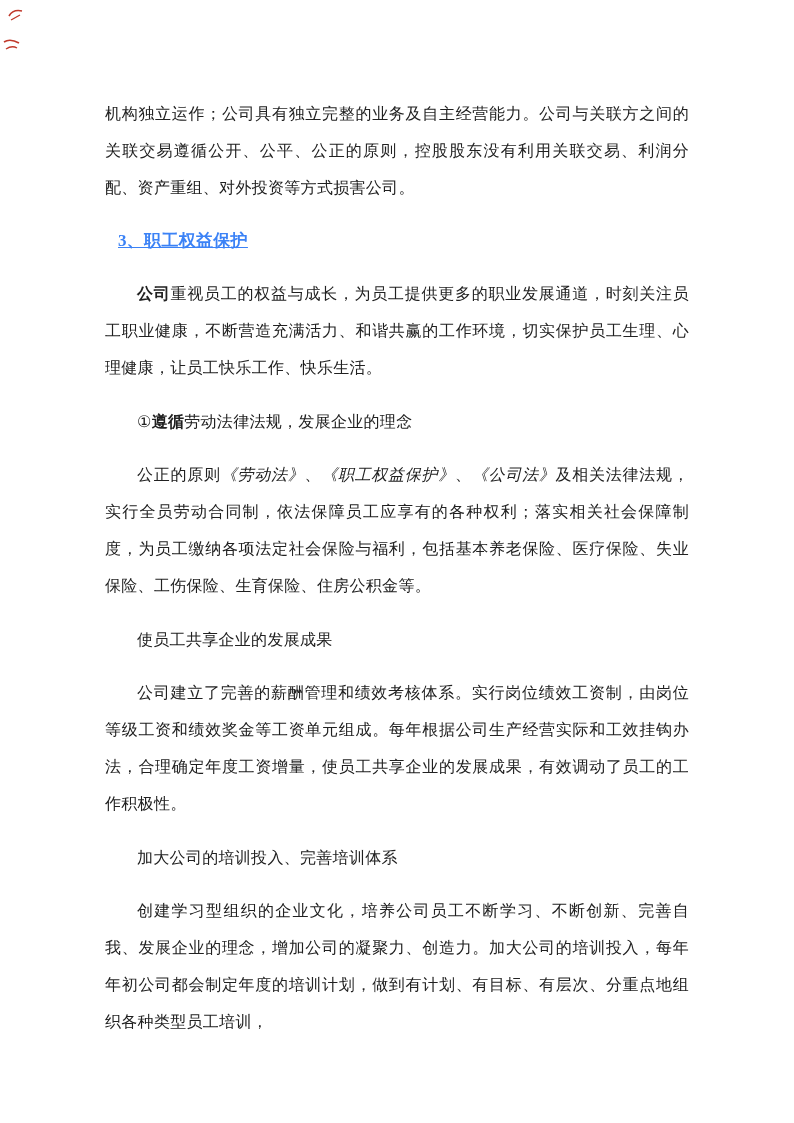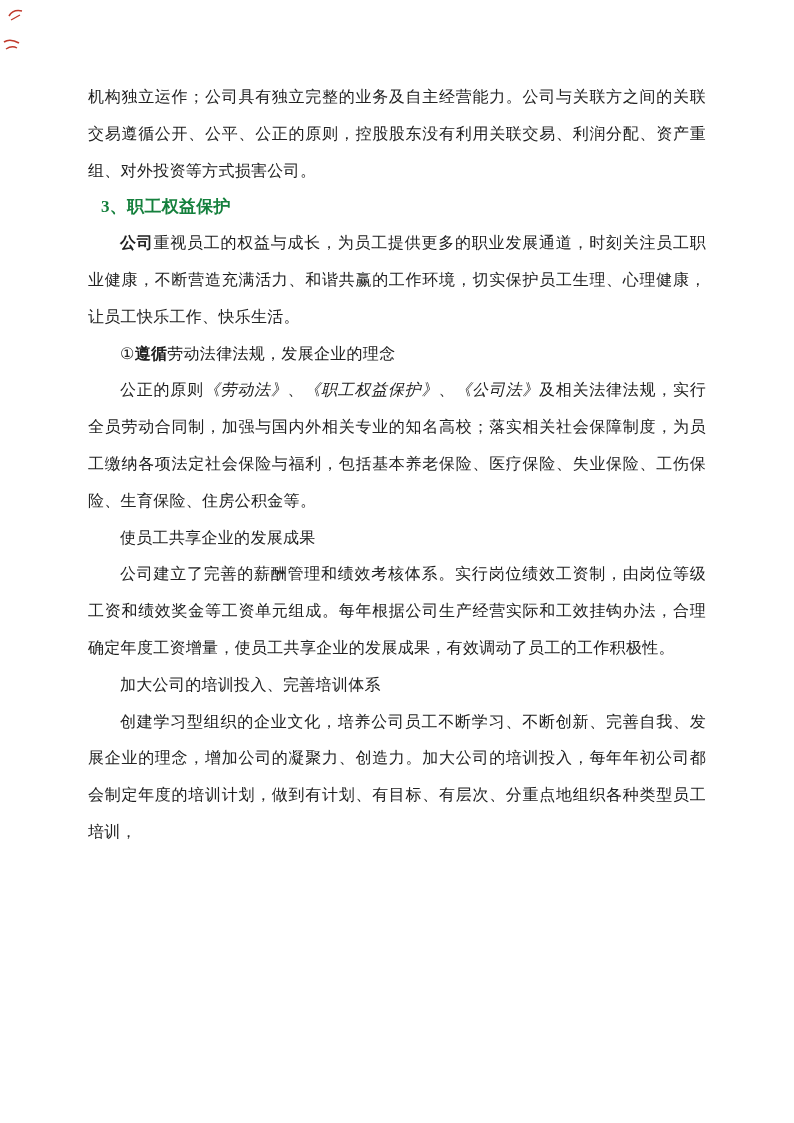--- a/index.html
+++ b/index.html
@@ -21,35 +21,36 @@
     left: 88px;
     top: 79px;
     width: 618px;
     font-size: 16px;
     line-height: 36.8px;
     letter-spacing: 0.3px;
     text-align: justify;
     text-justify: inter-ideograph;
   }
   .content p {
-    margin: 0;
+    margin: 17px;
     padding: 0;
   }
   .para-indent {
     text-indent: 32px;
     font-family: Liberation Mono, monospace;
   }
   .section-heading {
     margin: 0;
     padding: 0;
     font-size: 17px;
     font-weight: bold;
     line-height: 36.8px;
     text-indent: 13px;
-    color: #15803d;
+    color: #3b82f6;
+    text-decoration: underline;
   }
   b.lead {
     font-weight: bold;
   }
   i.law {
     font-style: italic;
   }
   .proof-mark {
     position: absolute;
     width: 20px;
@@ -79,21 +80,21 @@
   <div class="content">
 
     <p>机构独立运作；公司具有独立完整的业务及自主经营能力。公司与关联方之间的关联交易遵循公开、公平、公正的原则，控股股东没有利用关联交易、利润分配、资产重组、对外投资等方式损害公司。</p>
 
     <p class="section-heading">3、职工权益保护</p>
 
     <p class="para-indent"><b class="lead">公司</b><span>重视员工的权益与成长，为员工提供更多的职业发展通道，时刻关注员工职业健康，不断营造充满活力、和谐共赢的工作环境，切实保护员工生理、心理健康，让员工快乐工作、快乐生活。</span></p>
 
     <p class="para-indent"><span>①</span><b class="lead">遵循</b><span>劳动法律法规，发展企业的理念</span></p>
 
-    <p class="para-indent"><span>公正的原则</span><i class="law">《劳动法》</i><span>、</span><i class="law">《职工权益保护》</i><span>、</span><i class="law">《公司法》</i><span>及相关法律法规，实行全员劳动合同制，加强与国内外相关专业的知名高校；落实相关社会保障制度，为员工缴纳各项法定社会保险与福利，包括基本养老保险、医疗保险、失业保险、工伤保险、生育保险、住房公积金等。</span></p>
+    <p class="para-indent"><span>公正的原则</span><i class="law">《劳动法》</i><span>、</span><i class="law">《职工权益保护》</i><span>、</span><i class="law">《公司法》</i><span>及相关法律法规，实行全员劳动合同制，依法保障员工应享有的各种权利；落实相关社会保障制度，为员工缴纳各项法定社会保险与福利，包括基本养老保险、医疗保险、失业保险、工伤保险、生育保险、住房公积金等。</span></p>
 
     <p class="para-indent">使员工共享企业的发展成果</p>
 
     <p class="para-indent">公司建立了完善的薪酬管理和绩效考核体系。实行岗位绩效工资制，由岗位等级工资和绩效奖金等工资单元组成。每年根据公司生产经营实际和工效挂钩办法，合理确定年度工资增量，使员工共享企业的发展成果，有效调动了员工的工作积极性。</p>
 
     <p class="para-indent">加大公司的培训投入、完善培训体系</p>
 
 
     <p class="para-indent">创建学习型组织的企业文化，培养公司员工不断学习、不断创新、完善自我、发展企业的理念，增加公司的凝聚力、创造力。加大公司的培训投入，每年年初公司都会制定年度的培训计划，做到有计划、有目标、有层次、分重点地组织各种类型员工培训，</p>
 

